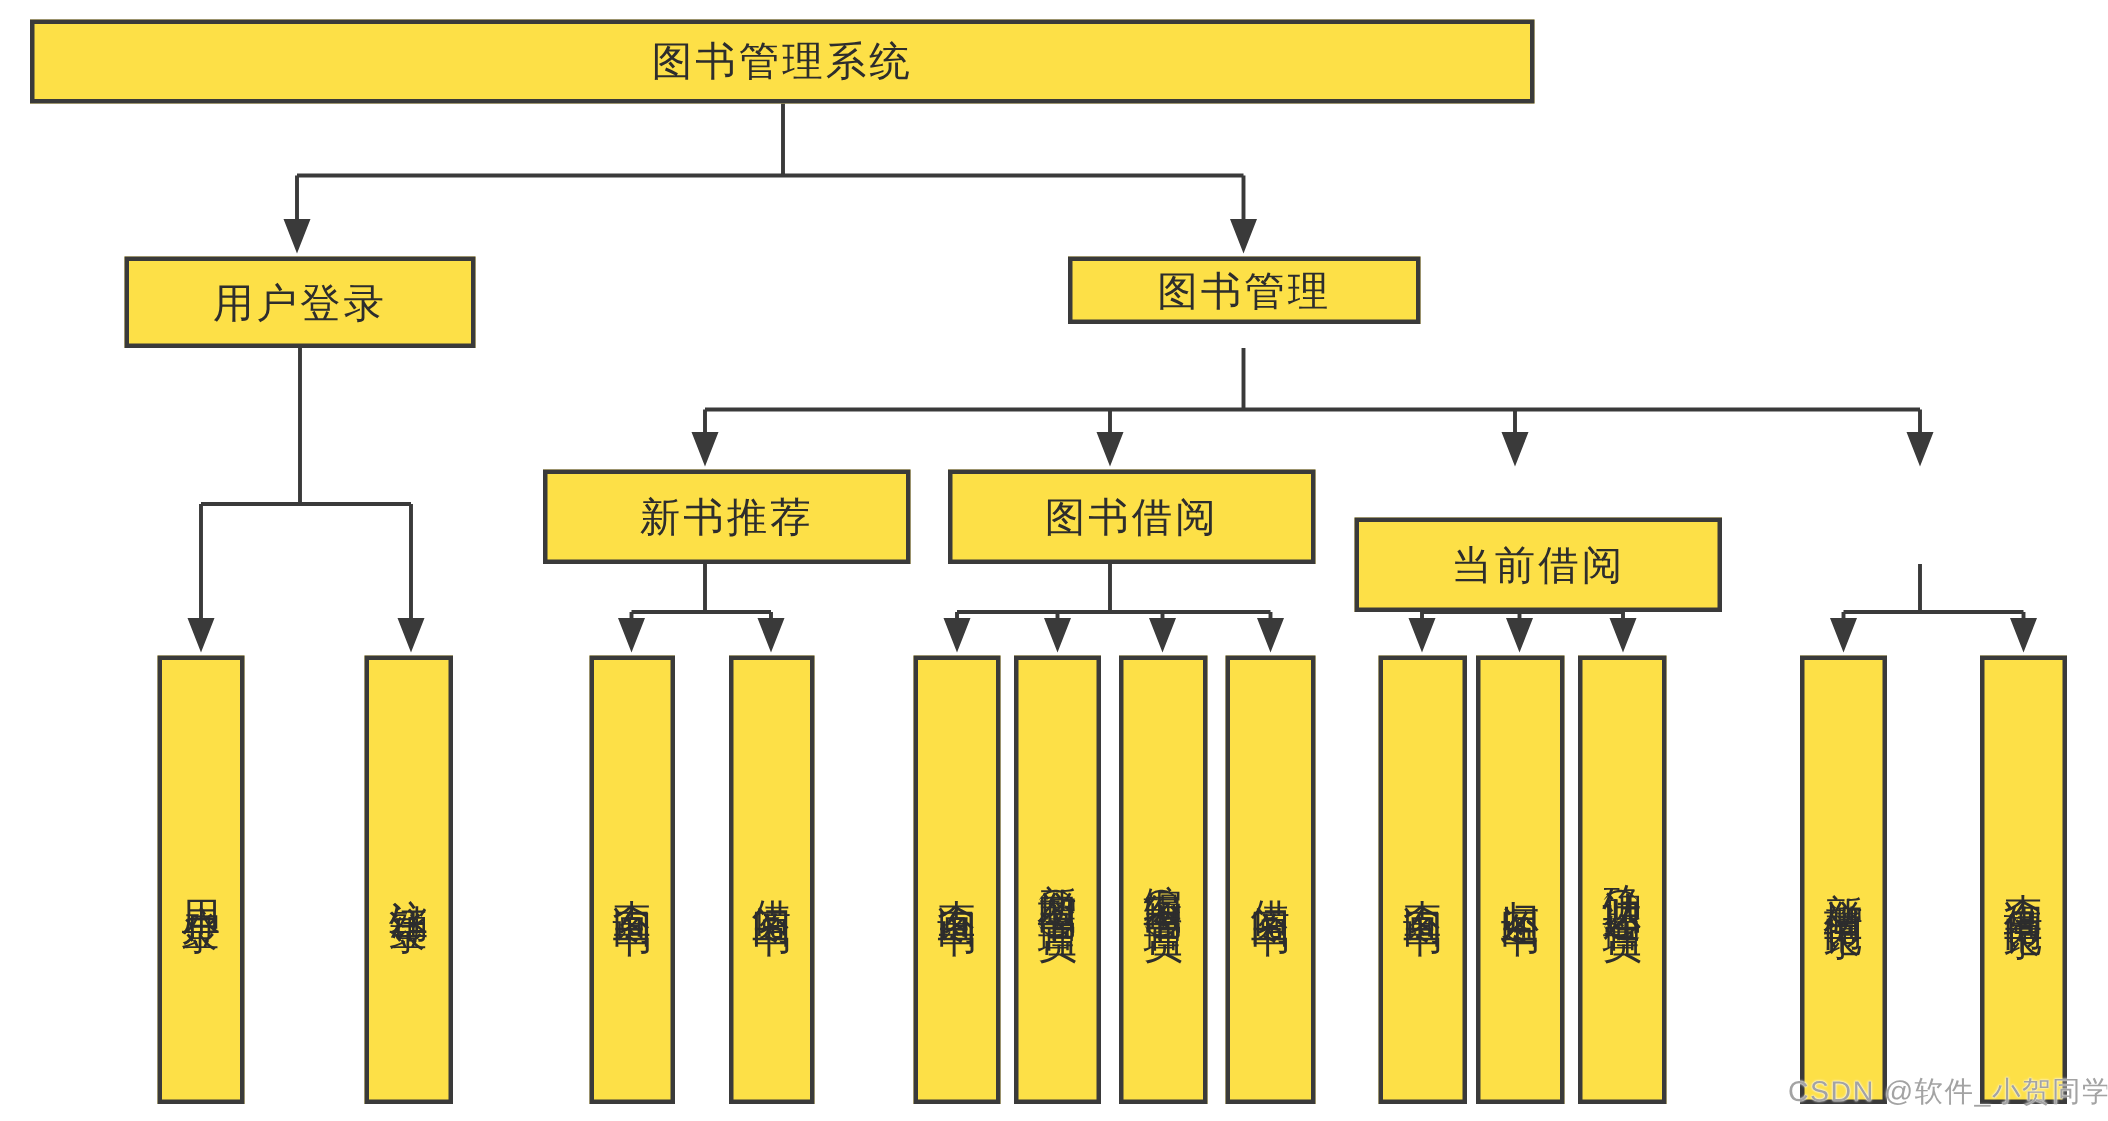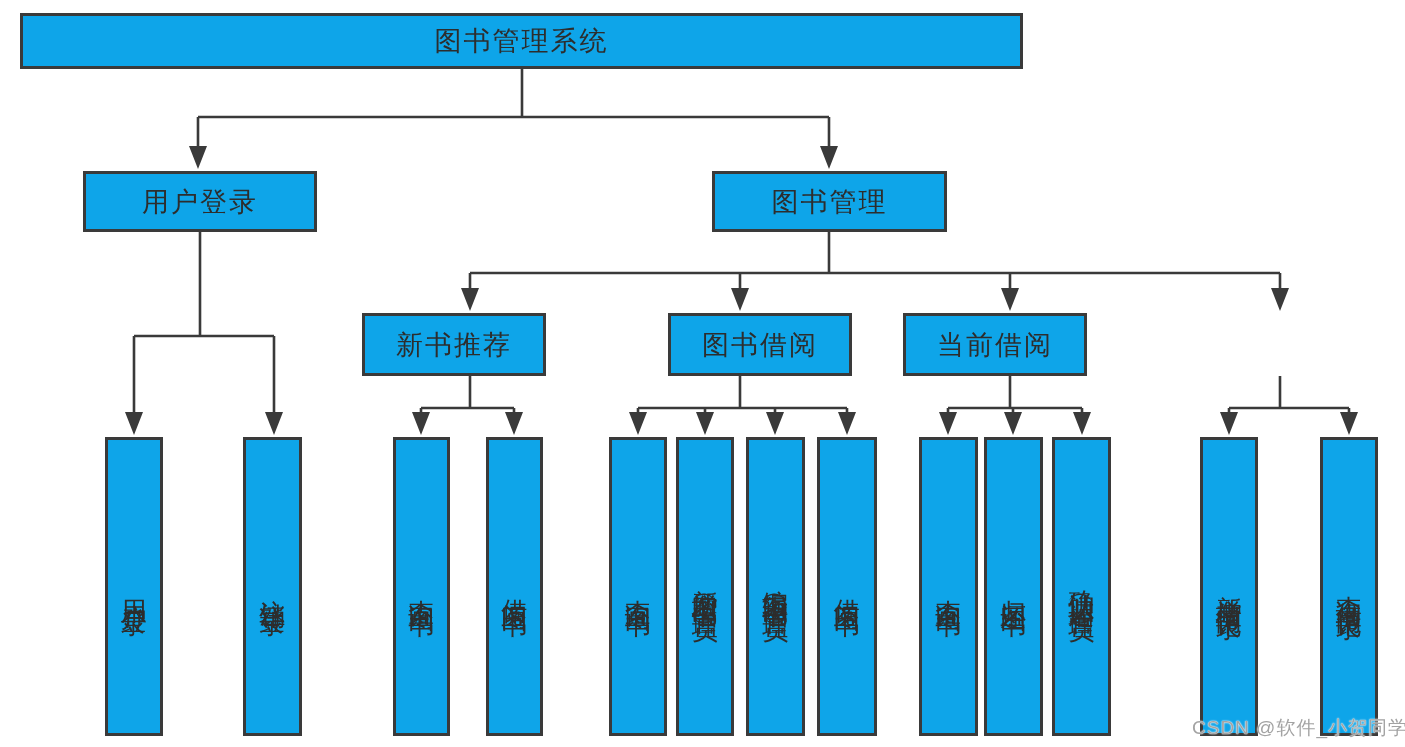--- a/index.html
+++ b/index.html
@@ -19,43 +19,43 @@
   .connectors{
     position:absolute;left:0;top:0;width:1405px;height:747px;
     pointer-events:none;
   }
   .connectors .ln{stroke:var(--line);stroke-width:2.6;fill:none;}
   .connectors .ah{fill:var(--line);stroke:none;}
   .box{
     position:absolute;
     box-sizing:border-box;
     border:3px solid var(--line);
-    background:#0ea5e9;
+    background:#fde047;
     display:flex;align-items:center;justify-content:center;
     color:var(--text);
   }
   .hlabel{font-size:27px;letter-spacing:2px;white-space:nowrap;}
   .leaf .vlabel{
     writing-mode:vertical-rl;
     text-orientation:mixed;
     font-size:26px;
     letter-spacing:4px;
     line-height:1.1;
     white-space:nowrap;
   }
   
   .n-root{left:20px;top:13px;width:1003px;height:56px;}
   
   .n-l2-0{left:83px;top:171px;width:234px;height:61px;}
-  .n-l2-1{left:712px;top:171px;width:235px;height:61px;}
+  .n-l2-1{left:712px;top:171px;width:235px;height:45px;}
   
-  .n-l3{top:313px;width:184px;height:63px;}
+  .n-l3{top:313px;width:245px;height:63px;}
   .n-l3-0{left:362px;}
-  .n-l3-1{left:632px;margin-left:36px;}
-  .n-l3-2{left:903px;}
+  .n-l3-1{left:632px;}
+  .n-l3-2{left:903px;margin-top:32px;}
   .n-l3-3{left:1172px;}
   
   .leaf{top:437px;height:299px;}
   .n-lf-0{left:105px;width:58px;}
   .n-lf-1{left:243px;width:59px;}
   .n-lf-2{left:393px;width:57px;}
   .n-lf-3{left:486px;width:57px;}
   .n-lf-4{left:609px;width:58px;}
   .n-lf-5{left:676px;width:58px;}
   .n-lf-6{left:746px;width:59px;}

